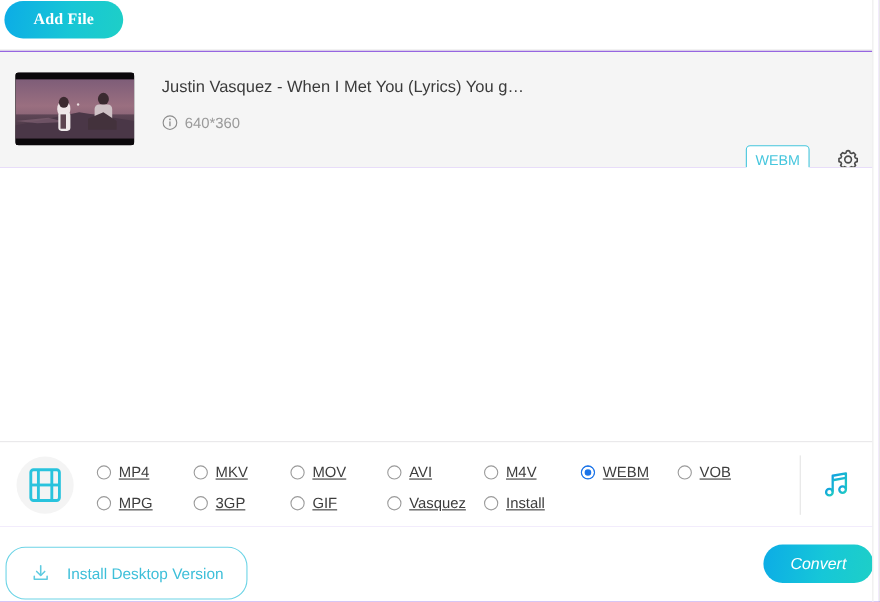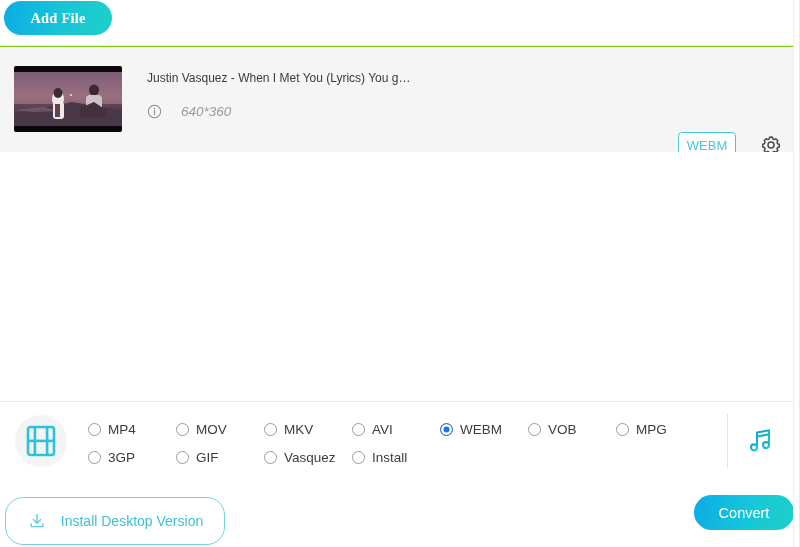--- a/index.html
+++ b/index.html
@@ -5,21 +5,21 @@
   * { box-sizing: border-box; margin: 0; padding: 0; }
   html, body {
     width: 800px; height: 547px;
     font-family: "Liberation Sans", sans-serif;
     background: #ffffff;
     overflow: hidden;
   }
   .app {
     position: relative;
     width: 800px; height: 547px;
-    background: #84cc16;
+    background: #6d28d9;
     border-right: 1px solid #e8e8e8;
     padding-left: 27px;
   }
 
   
   .header {
     position: absolute; left: 0; top: 0;
     width: 794px; height: 46px;
     border-bottom: 1px solid #e6e6e6;
     background: #fff;
@@ -47,26 +47,26 @@
     width: 108px; height: 66px;
     border-radius: 3px;
     overflow: hidden;
     background: #120d12;
   }
   .thumb svg { display: block; width: 108px; height: 66px; }
 
   .file-title {
     position: absolute; left: 147px; top: 24px;
     width: 500px;
-    font-size: 12px; color: #3b3b3b;
+    font-size: 15px; color: #3b3b3b;
     white-space: nowrap; overflow: hidden;
   }
   .meta-line {
     position: absolute; left: 147px; top: 57px;
-    display: flex; align-items: flex-end; gap: 19px; font-style: italic;
+    display: flex; align-items: flex-end; gap: 6px;
   }
   .info-icon { width: 15px; height: 15px; display: block; }
   .meta-size { font-size: 13.5px; color: #9a9a9a; }
 
   .format-badge {
     position: absolute; left: 678px; top: 85px;
     width: 58px; height: 26px;
     border: 1px solid #45c6dd; border-radius: 4px;
     color: #45c6dd; background: #fff;
     font-size: 13px;
@@ -126,42 +126,42 @@
     width: 13px; height: 13px; border-radius: 50%;
     border: 1px solid #9a9a9a; background: #fff;
     flex: 0 0 auto;
     position: relative;
   }
   .radio-item.checked .radio-dot {
     border: 1px solid #1a73e8;
     background: #1a73e8;
     box-shadow: inset 0 0 0 2.5px #ffffff;
   }
-  .radio-label { font-size: 13.5px; color: #3d3d3d; }
+  .radio-label { font-size: 13.5px; color: #3d3d3d; text-decoration: underline; }
 
   
   .footer {
     position: absolute; left: 0; top: 479px;
     width: 794px; height: 68px; background: #fff;
   }
   .install-btn {
     position: absolute; left: 5px; top: 18px;
     width: 220px; height: 48px;
     border: 1px solid #6dd4e6; border-radius: 18px;
     background: #fff; color: #3dbfd9;
     font-size: 14px; cursor: pointer;
     display: flex; align-items: center; justify-content: center; gap: 14px;
   }
   .install-btn svg { display: block; }
   .convert-btn {
     position: absolute; left: 694px; top: 495px;
     width: 100px; height: 35px;
     border: none; border-radius: 18px;
     background: linear-gradient(100deg, #0cace6 0%, #16c7d8 55%, #1ecfc7 100%);
-    color: #fff; font-size: 14.5px; cursor: pointer;
+    color: #fff; font-size: 14.5px; cursor: pointer; font-style: italic;
   }
 
   
   .scroll-track {
     position: absolute; right: 0; top: 0;
     width: 6px; height: 547px;
     background: #fff; border-left: 1px solid #ececec;
   }
 </style>
 </head>
@@ -240,29 +240,33 @@
       </svg>
     </div>
 
     <div class="radio-grid">
       <label class="radio-item">
         <span class="radio-dot"></span>
         <span class="radio-label">MP4</span>
       </label>
       <label class="radio-item">
         <span class="radio-dot"></span>
+        <span class="radio-label">MKV</span>
+      </label>
+      <label class="radio-item">
+        <span class="radio-dot"></span>
         <span class="radio-label">MOV</span>
       </label>
       <label class="radio-item">
         <span class="radio-dot"></span>
-        <span class="radio-label">MKV</span>
-      </label>
-      <label class="radio-item">
-        <span class="radio-dot"></span>
         <span class="radio-label">AVI</span>
+      </label>
+      <label class="radio-item">
+        <span class="radio-dot"></span>
+        <span class="radio-label">M4V</span>
       </label>
 
       <label class="radio-item checked">
         <span class="radio-dot"></span>
         <span class="radio-label">WEBM</span>
       </label>
       <label class="radio-item">
         <span class="radio-dot"></span>
         <span class="radio-label">VOB</span>
       </label>

